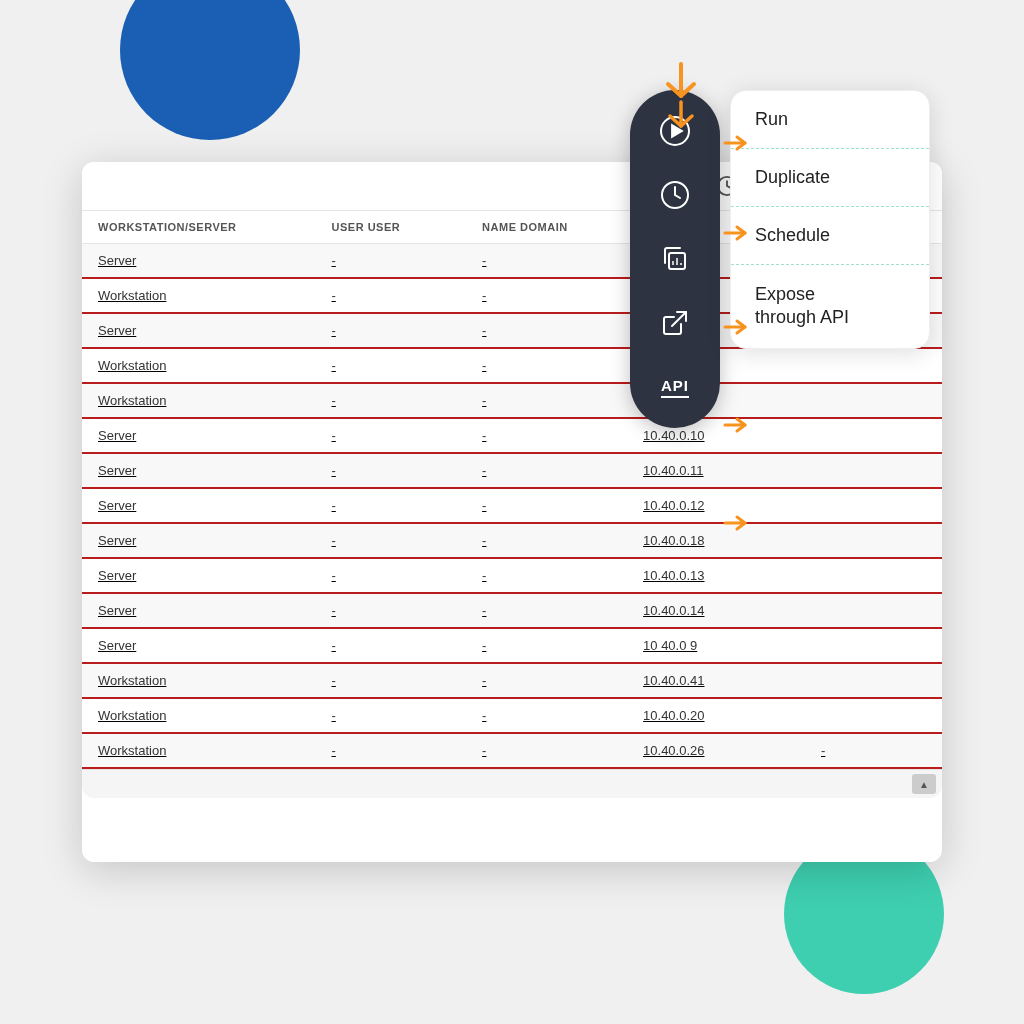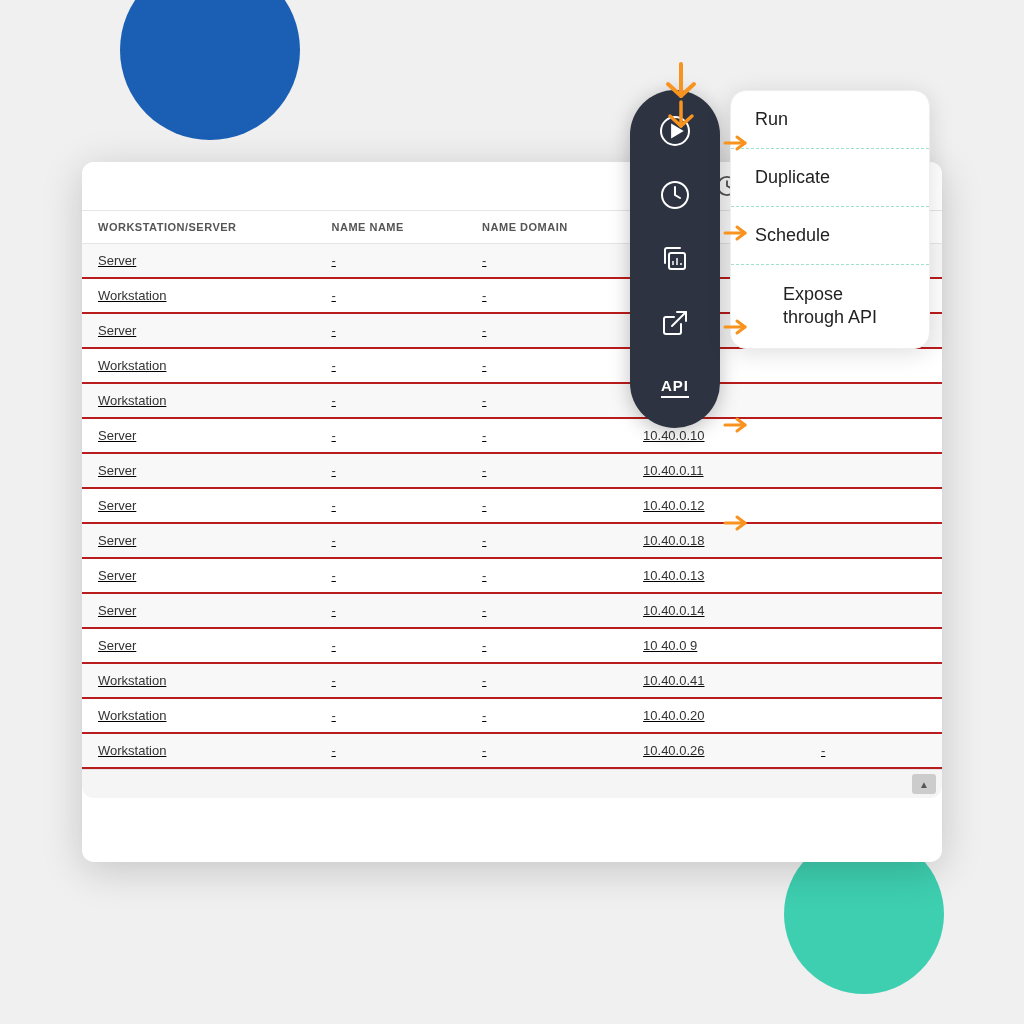--- a/index.html
+++ b/index.html
@@ -270,21 +270,21 @@
     <div class="toolbar-divider"></div>
 
     <div class="toolbar-icon toolbar-close">×</div>
   </div>
 
   <div class="table-container">
     <table>
       <thead>
         <tr>
           <th class="col-workstation">WORKSTATION/SERVER</th>
-          <th class="col-username">NAME NAME</th>
+          <th class="col-username">USER USER</th>
           <th class="col-domain">NAME DOMAIN</th>
           <th class="col-ip">IP ADDRESS</th>
           <th class="col-iploc">IP LOC...</th>
         </tr>
       </thead>
       <tbody id="table-body">
       <tr>
       <td class="col-workstation">Server</td>
       <td class="col-username">-</td>
       <td class="col-domain">-</td>
@@ -490,16 +490,16 @@
   <div class="option-item">
     <span>Run</span>
   </div>
   <div class="option-item">
     <span>Duplicate</span>
   </div>
   <div class="option-item">
     <span>Schedule</span>
   </div>
   <div class="option-item" style="line-height:1.3;">
-    <span style="white-space:pre-line;margin-left:28px;">Expose
+    <span style="white-space:pre-line;">Expose
 through API</span>
   </div>
 </div>
 
 </body></html>

